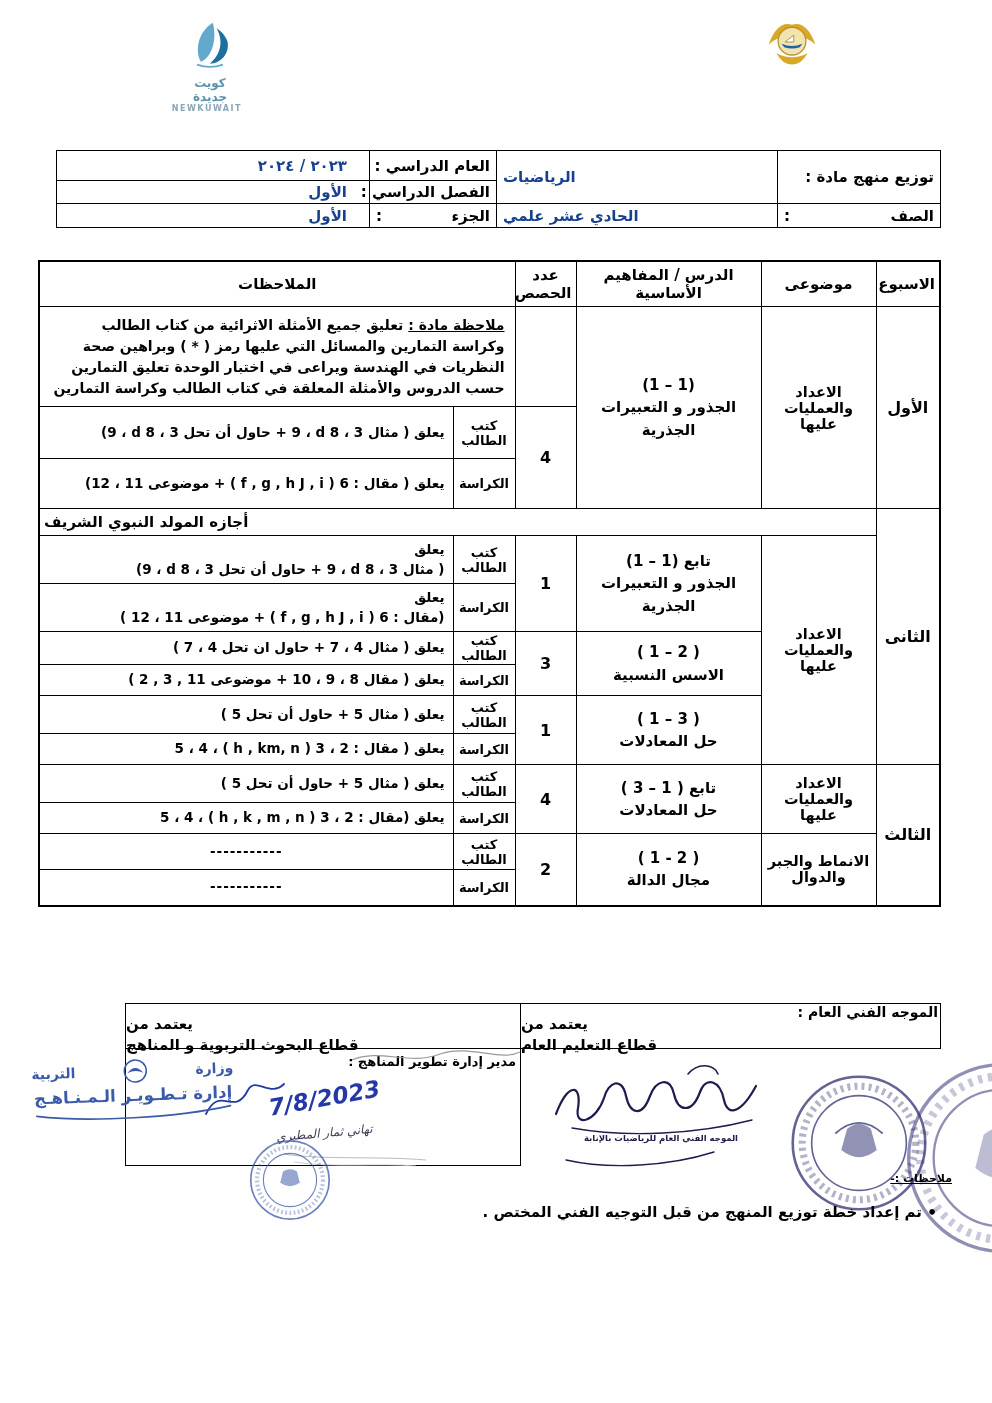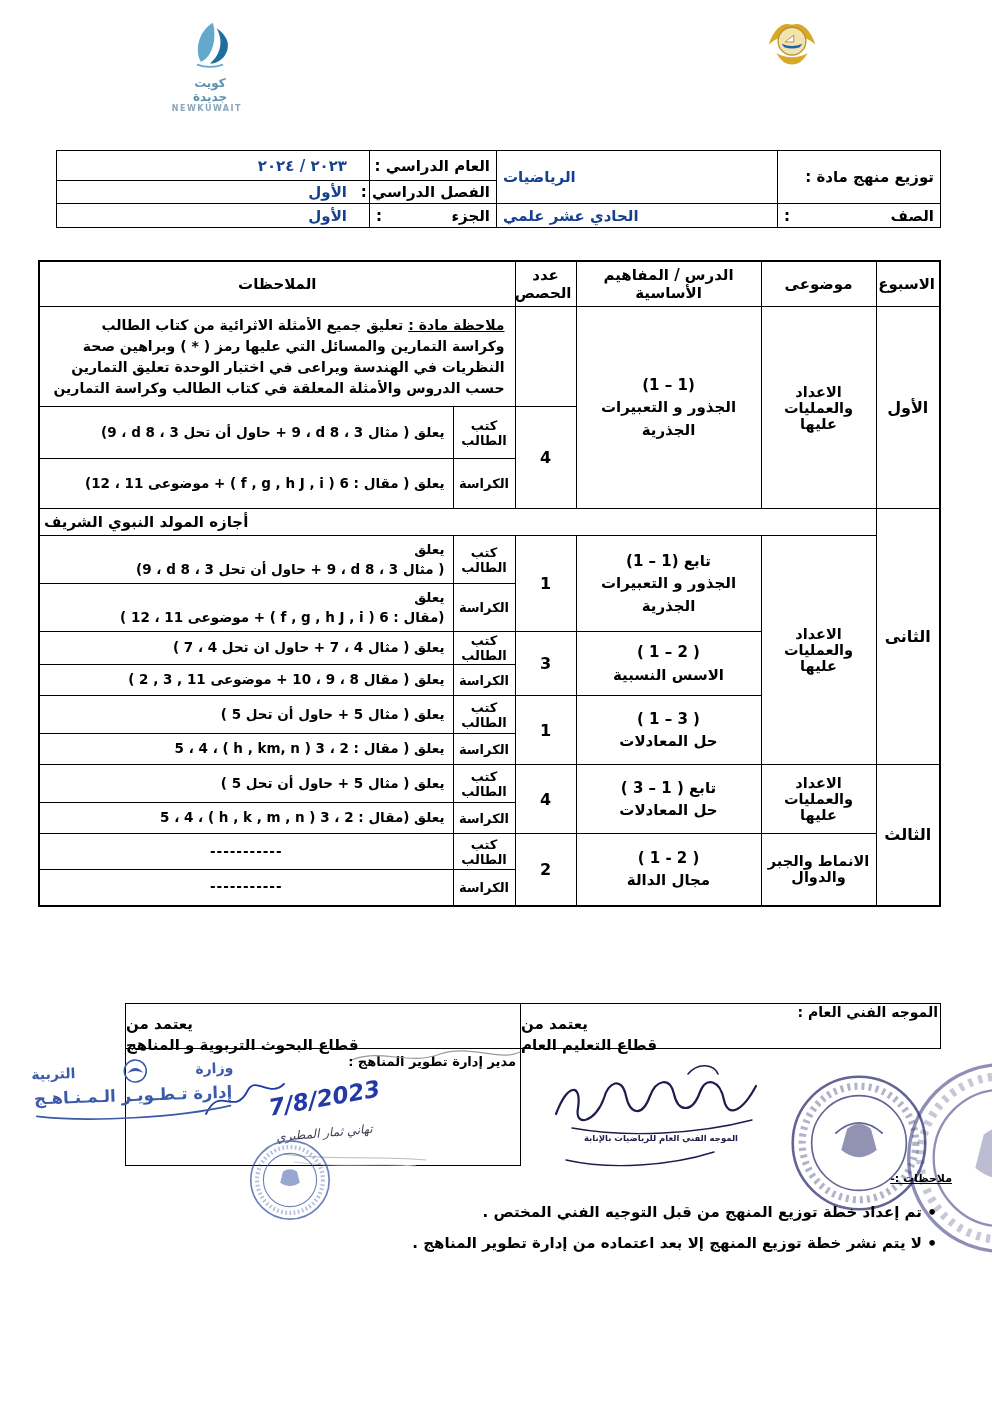--- a/index.html
+++ b/index.html
@@ -311,19 +311,15 @@
     <circle cx="60" cy="60" r="49" fill="none" stroke="#34347a" stroke-width="5" stroke-dasharray="2.5 3.5" opacity="0.5"></circle>
     <path d="M44,66 q16,13 32,0 l-5,-20 q-11,-9 -22,0 Z" fill="#34347a" opacity="0.6"></path>
   </svg>
 
   <div class="notes-title">ملاحظات :-</div>
   <div class="notes-list">
     <div class="note-item">
       <span class="bullet-dot"></span>
       <span class="txt">تم إعداد خطة توزيع المنهج من قبل التوجيه الفني المختص .</span>
     </div>
-    <div class="note-item">
-      <span class="bullet-dot"></span>
-      <span class="txt">لا يتم نشر خطة توزيع المنهج إلا بعد اعتماده من إدارة تطوير المناهج .</span>
-    </div>
   </div>
 
 </div>
 
 </body></html>

